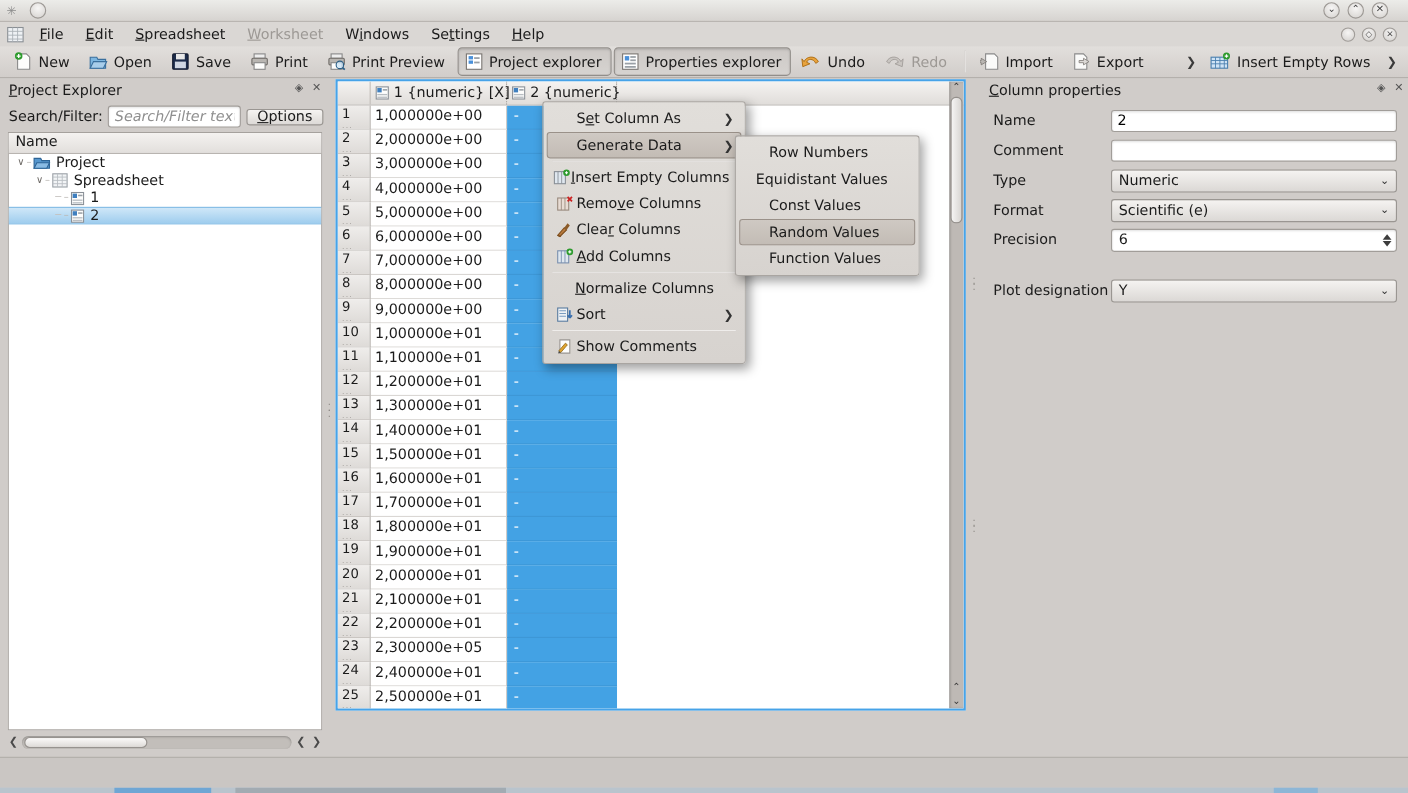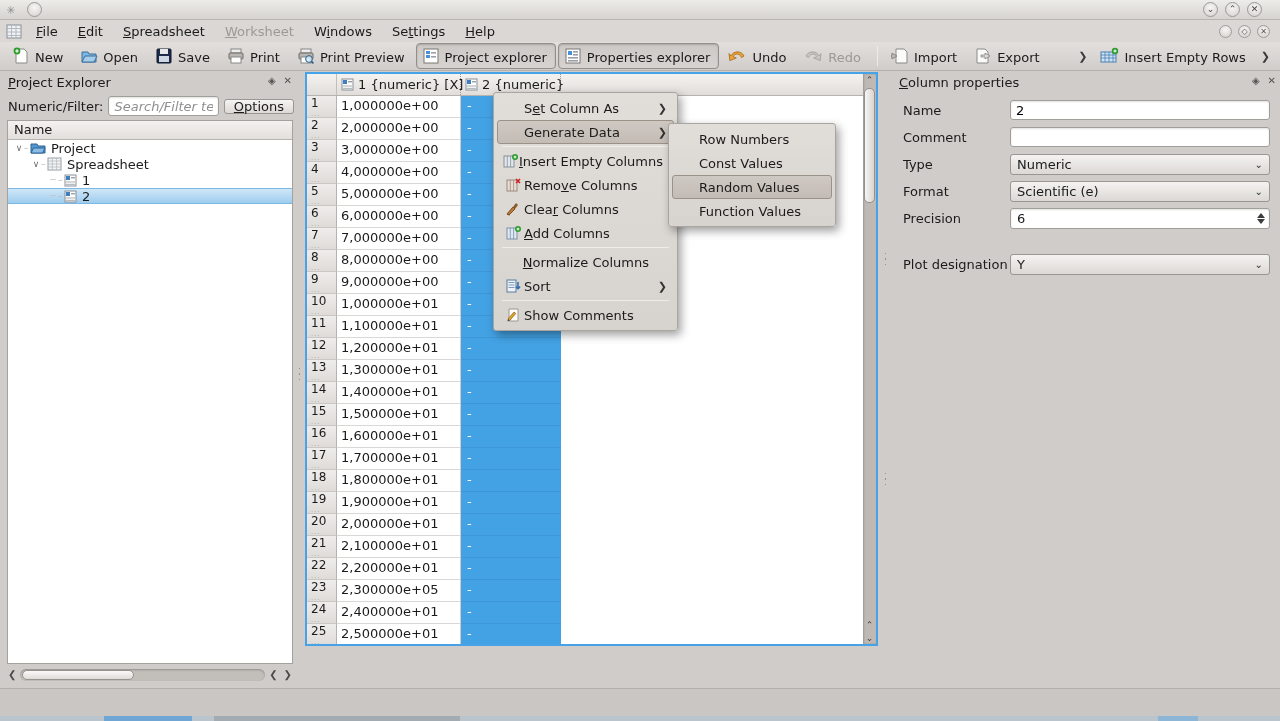--- a/index.html
+++ b/index.html
@@ -264,21 +264,21 @@
       <span class="tb-chev">❯</span>
     </div>
 
   <div class="pe">
     <div class="dock-title" id="pe-title"><span><u>P</u>roject Explorer</span></div>
     <div class="dock-btns">
       <span>◈</span>
       <span>✕</span>
     </div>
     <div class="pe-search-row">
-      <span>Numeric/Filter:</span>
+      <span>Search/Filter:</span>
       <input class="txtin" style="flex: 1 1 0%; min-width: 0px;" placeholder="Search/Filter text">
       <span class="btn" id="pe-options">
           <span><u>O</u>ptions</span>
         </span>
     </div>
     <div class="pe-tree-box">
       <div class="tree-header">Name</div>
       <div id="tree">
           <div class="trow">
             <span style="width: 6px;"></span>
@@ -645,20 +645,24 @@
       </div>
     </div>
 
   <div class="menu" id="gen-menu" style="left:668px; top:123px; width:168px">
       <div class="menu-item">
         <span class="mi-icon"></span>
         <span class="mi-label"><span>Row Numbers</span></span>
       </div>
       <div class="menu-item">
         <span class="mi-icon"></span>
+        <span class="mi-label"><span>Equidistant Values</span></span>
+      </div>
+      <div class="menu-item">
+        <span class="mi-icon"></span>
         <span class="mi-label"><span>Const Values</span></span>
       </div>
       <div class="menu-item hover">
         <span class="mi-icon"></span>
         <span class="mi-label"><span>Random Values</span></span>
       </div>
       <div class="menu-item">
         <span class="mi-icon"></span>
         <span class="mi-label"><span>Function Values</span></span>
       </div>

